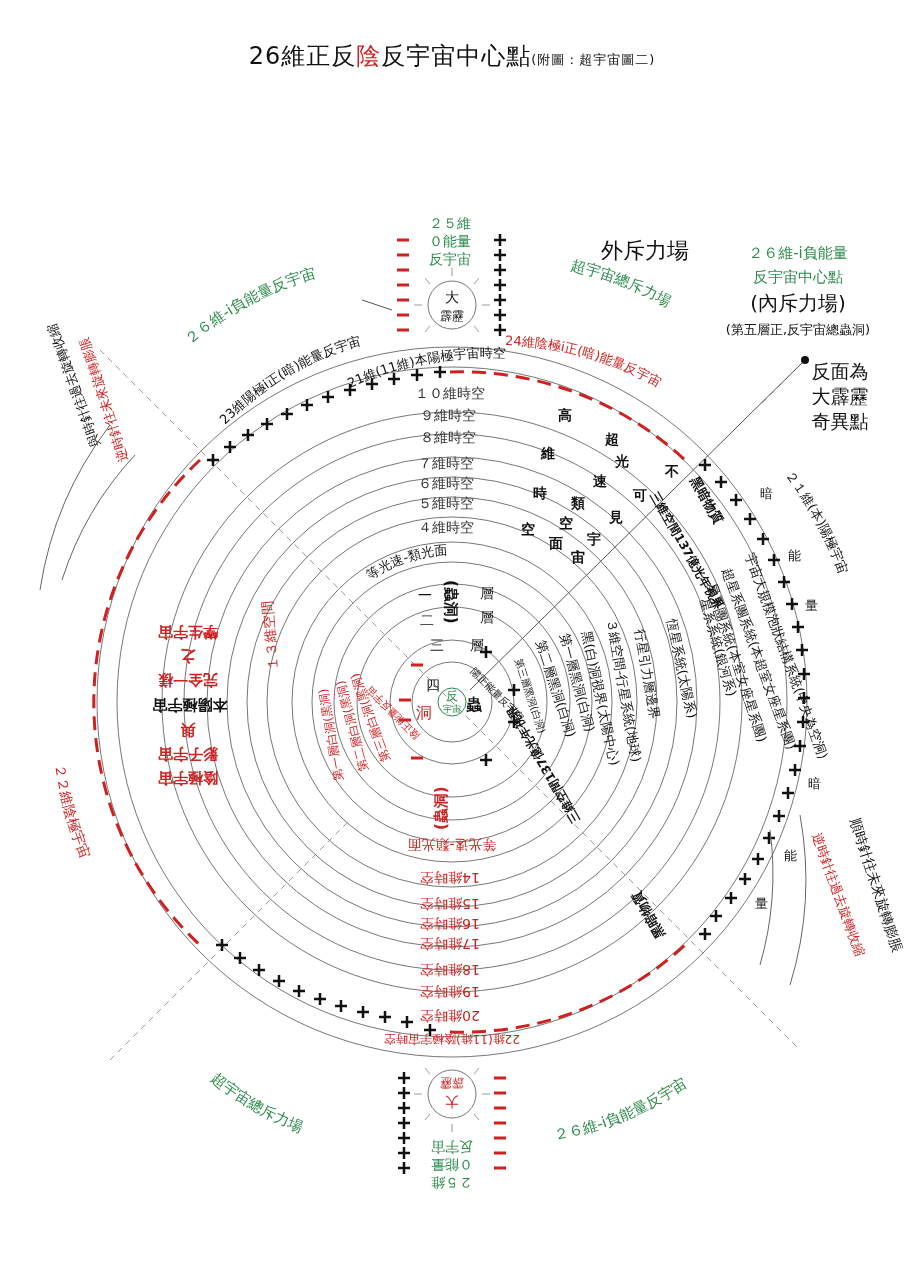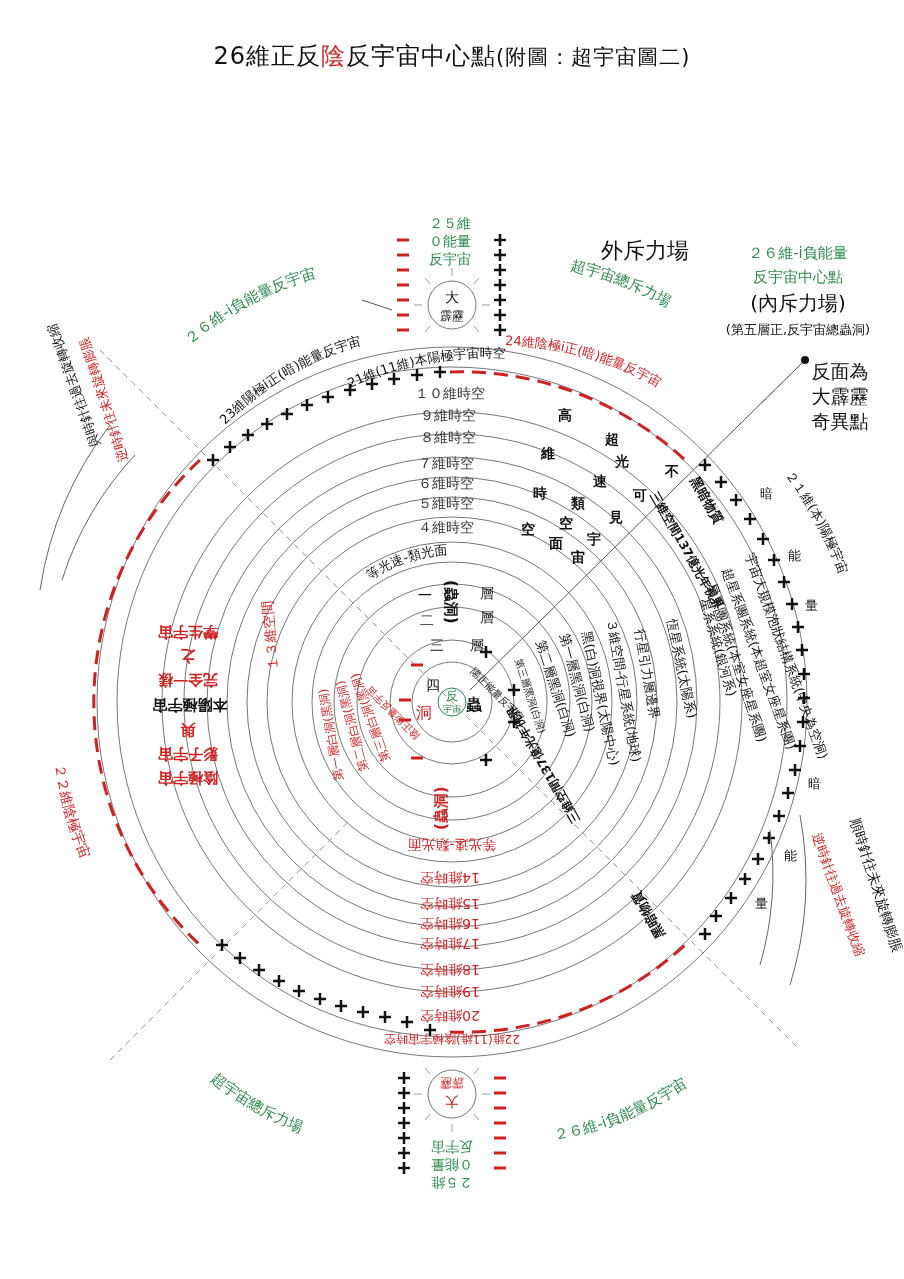--- a/index.html
+++ b/index.html
@@ -1,19 +1,19 @@
 <!DOCTYPE html>
 <html><head>
 <meta charset="utf-8">
 <style>
   html,body{margin:0;padding:0;background:#fff;}
   body{width:904px;height:1279px;position:relative;overflow:hidden;font-family:"DejaVu Sans","Liberation Sans",sans-serif;}
   #title{position:absolute;left:0;width:904px;top:40px;text-align:center;font-size:24px;color:#111;letter-spacing:1px;}
   #title .red{color:#d02020;}
-  #title small{font-size:21px;}
+  #title small{font-size:13px;}
   svg{position:absolute;left:0;top:0;}
 </style>
 </head>
 <body>
 
 <div id="title">
   <span>26維正反</span><span class="red">陰</span><span>反宇宙中心點</span><small>(附圖：超宇宙圖二)</small>
 </div>
 
 <svg width="904" height="1279" viewBox="0 0 904 1279">

